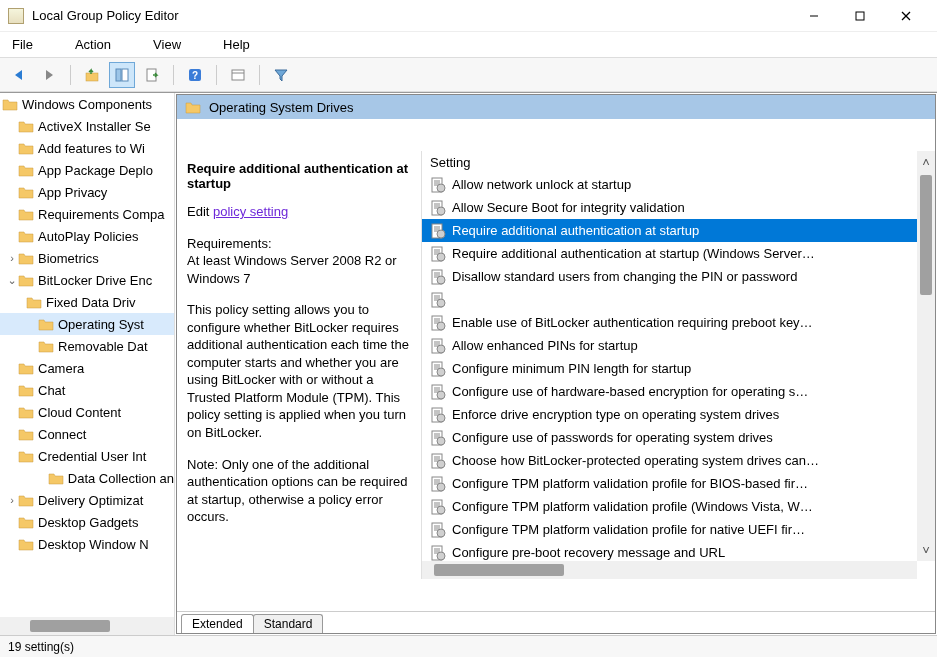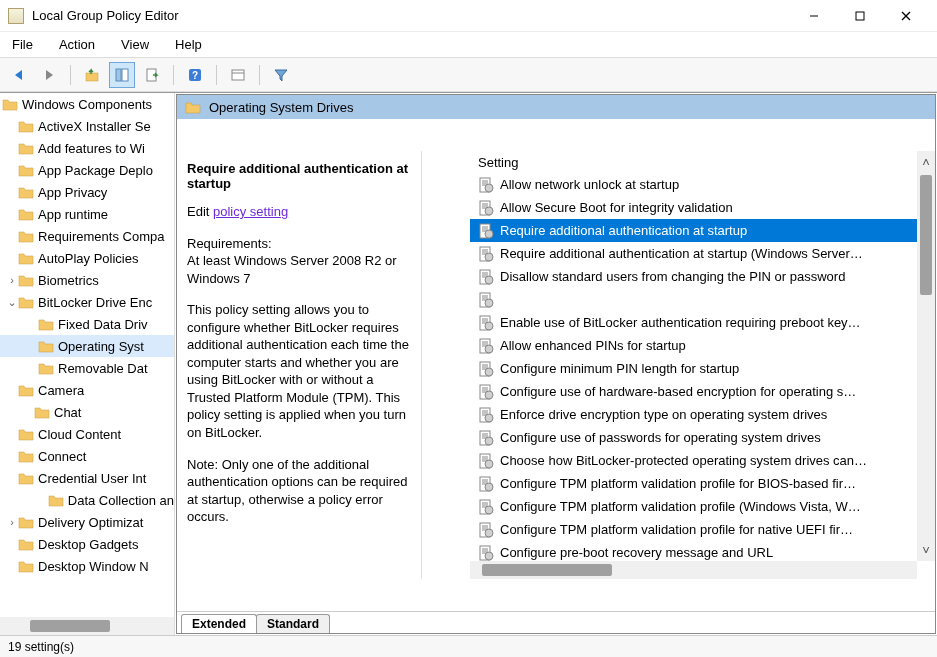--- a/index.html
+++ b/index.html
@@ -2,21 +2,21 @@
 <html><head>
 <meta charset="utf-8">
 <style>
 * { box-sizing: border-box; margin: 0; padding: 0; }
 body { font-family: "Segoe UI", Tahoma, sans-serif; font-size: 13px; background: #fff; width: 937px; height: 657px; overflow: hidden; display: flex; flex-direction: column; }
 .titlebar { height: 32px; display: flex; align-items: center; padding: 0 8px; background: #fff; border-bottom: 1px solid #eee; }
 .titlebar .app-icon { width: 16px; height: 16px; margin-right: 8px; background: linear-gradient(#f5f5dc,#e8e0c0); border: 1px solid #b0a070; }
 .titlebar .title { flex: 1; font-size: 13px; }
 .win-controls { display: flex; gap: 0; }
 .win-btn { width: 46px; height: 28px; display: flex; align-items: center; justify-content: center; cursor: pointer; }
-.menubar { height: 26px; display: flex; align-items: center; padding: 0 6px; gap: 14px; border-bottom: 1px solid #ddd; }
+.menubar { height: 26px; display: flex; align-items: center; padding: 0 6px; gap: 30px; border-bottom: 1px solid #ddd; }
 .menu-item { padding: 4px 6px; cursor: pointer; }
 .toolbar { height: 34px; display: flex; align-items: center; padding: 0 6px; gap: 4px; border-bottom: 1px solid #ddd; background: #f7f7f7; }
 .tool-btn { width: 26px; height: 26px; display: flex; align-items: center; justify-content: center; cursor: pointer; border: 1px solid transparent; }
 .tool-btn.pressed { background: #cde6fa; border-color: #6fa8d8; }
 .tool-sep { width: 1px; height: 20px; background: #ccc; margin: 0 4px; }
 .content { flex: 1; display: flex; overflow: hidden; border-top: 1px solid #999; justify-content: space-between; }
 .tree-pane { width: 175px; overflow: hidden; position: relative; background: #fff; border-right: 1px solid #ddd; }
 .tree-inner { position: absolute; top: 0; left: 0; right: 0; bottom: 18px; overflow: hidden; }
 .tree-node { display: flex; align-items: center; height: 22px; white-space: nowrap; cursor: pointer; padding-left: 4px; }
 .tree-node.selected { background: #d8eafc; }
@@ -26,33 +26,33 @@
 .tree-hscroll { position: absolute; bottom: 0; left: 0; right: 0; height: 18px; background: #f0f0f0; }
 .tree-hthumb { position: absolute; height: 12px; top: 3px; background: #a0a0a0; border-radius: 2px; }
 .main-pane { flex: 1; display: flex; flex-direction: column; overflow: hidden; border: 1px solid #888; margin: 1px; gap: 32px; }
 .pane-header { height: 24px; background: #a7c7e7; display: flex; align-items: center; padding: 0 8px; gap: 8px; }
 .pane-header .hdr-icon { width: 16px; height: 14px; }
 .pane-body { flex: 1; display: flex; overflow: hidden; background: #fff; }
 .desc-col { width: 245px; padding: 10px 8px 10px 10px; overflow: hidden; display: flex; flex-direction: column; border-right: 1px solid #e0e0e0; }
 .desc-title { font-weight: 600; margin-bottom: 12px; }
 .edit-link { color: #6d28d9; text-decoration: underline; cursor: pointer; }
 .desc-section { margin-bottom: 14px; line-height: 1.35; }
-.list-col { flex: 1; position: relative; overflow: hidden; margin-left: 48px; }
+.list-col { flex: 1; position: relative; overflow: hidden; }
 .list-header { position: absolute; top: 0; left: 0; right: 18px; height: 22px; background: #fff; display: flex; align-items: center; padding-left: 8px; font-size: 13px; z-index: 2; }
 .list-body { position: absolute; top: 22px; left: 0; right: 18px; bottom: 18px; overflow: hidden; }
 .list-row { display: flex; align-items: center; height: 23px; padding-left: 8px; cursor: pointer; white-space: nowrap; }
 .list-row.selected { background: #0078d7; color: #fff; }
 .list-row .policy-icon { width: 16px; height: 16px; margin-right: 6px; flex-shrink: 0; }
 .list-vscroll { position: absolute; top: 0; right: 0; bottom: 18px; width: 18px; background: #f0f0f0; }
 .list-vscroll .arrow { height: 22px; display: flex; align-items: center; justify-content: center; color: #555; cursor: pointer; }
 .list-vthumb { position: absolute; width: 12px; left: 3px; background: #a0a0a0; border-radius: 2px; }
 .list-hscroll { position: absolute; bottom: 0; left: 0; right: 18px; height: 18px; background: #f0f0f0; }
 .list-hthumb { position: absolute; height: 12px; top: 3px; background: #a0a0a0; border-radius: 2px; }
 .tabs-strip { height: 22px; background: #fff; display: flex; align-items: center; padding-left: 4px; border-top: 1px solid #ccc; }
-.tab { padding: 2px 10px; font-size: 12px; border: 1px solid #999; border-bottom: none; background: #fff; margin-right: -1px; cursor: pointer; border-top-left-radius: 3px; border-top-right-radius: 3px; position: relative; top: 1px; font-weight: bold; }
+.tab { padding: 2px 10px; font-size: 12px; border: 1px solid #999; border-bottom: none; background: #fff; margin-right: -1px; cursor: pointer; border-top-left-radius: 3px; border-top-right-radius: 3px; position: relative; top: 1px; }
 .tab.active { z-index: 2; background: #fff; }
 .tab.inactive { background: #f0f0f0; }
 .statusbar { height: 22px; display: flex; align-items: center; padding: 0 8px; border-top: 1px solid #ccc; background: #f7f7f7; font-size: 12px; }
 </style>
 </head>
 <body>
 
 <div class="titlebar">
   <div class="app-icon"></div>
   <div class="title">Local Group Policy Editor</div>
@@ -171,27 +171,20 @@
           <span class="tree-icon"><svg width="16" height="14">
               <path d="M1 3 L6 3 L7 5 L15 5 L15 13 L1 13 Z" class="folder-svg"></path>
             </svg></span>
           <span>App Privacy</span>
         </div>
         <div class="tree-node" style="padding-left: 6px;">
           <span class="tree-expander"></span>
           <span class="tree-icon"><svg width="16" height="14">
               <path d="M1 3 L6 3 L7 5 L15 5 L15 13 L1 13 Z" class="folder-svg"></path>
             </svg></span>
-          <span>App runtime</span>
-        </div>
-        <div class="tree-node" style="padding-left: 6px;">
-          <span class="tree-expander"></span>
-          <span class="tree-icon"><svg width="16" height="14">
-              <path d="M1 3 L6 3 L7 5 L15 5 L15 13 L1 13 Z" class="folder-svg"></path>
-            </svg></span>
           <span>Requirements Compa</span>
         </div>
         <div class="tree-node" style="padding-left: 6px;">
           <span class="tree-expander"></span>
           <span class="tree-icon"><svg width="16" height="14">
               <path d="M1 3 L6 3 L7 5 L15 5 L15 13 L1 13 Z" class="folder-svg"></path>
             </svg></span>
           <span>AutoPlay Policies</span>
         </div>
         <div class="tree-node" style="padding-left: 6px;">
@@ -201,49 +194,49 @@
             </svg></span>
           <span>Biometrics</span>
         </div>
         <div class="tree-node" style="padding-left: 6px;">
           <span class="tree-expander">⌄</span>
           <span class="tree-icon"><svg width="16" height="14">
               <path d="M1 3 L6 3 L7 5 L15 5 L15 13 L1 13 Z" class="folder-svg"></path>
             </svg></span>
           <span>BitLocker Drive Enc</span>
         </div>
+        <div class="tree-node" style="padding-left: 14px;">
+          <span class="tree-expander"></span>
+          <span class="tree-icon"><svg width="16" height="14">
+              <path d="M1 3 L6 3 L7 5 L15 5 L15 13 L1 13 Z" class="folder-svg"></path>
+            </svg></span>
+          <span>Fixed Data Driv</span>
+        </div>
+        <div class="tree-node selected" style="padding-left: 26px;">
+          <span class="tree-expander"></span>
+          <span class="tree-icon"><svg width="16" height="14">
+              <path d="M1 3 L6 3 L7 5 L15 5 L15 13 L1 13 Z" class="folder-svg"></path>
+            </svg></span>
+          <span>Operating Syst</span>
+        </div>
         <div class="tree-node" style="padding-left: 26px;">
           <span class="tree-expander"></span>
           <span class="tree-icon"><svg width="16" height="14">
               <path d="M1 3 L6 3 L7 5 L15 5 L15 13 L1 13 Z" class="folder-svg"></path>
             </svg></span>
-          <span>Fixed Data Driv</span>
-        </div>
-        <div class="tree-node selected" style="padding-left: 26px;">
-          <span class="tree-expander"></span>
-          <span class="tree-icon"><svg width="16" height="14">
-              <path d="M1 3 L6 3 L7 5 L15 5 L15 13 L1 13 Z" class="folder-svg"></path>
-            </svg></span>
-          <span>Operating Syst</span>
-        </div>
-        <div class="tree-node" style="padding-left: 26px;">
-          <span class="tree-expander"></span>
-          <span class="tree-icon"><svg width="16" height="14">
-              <path d="M1 3 L6 3 L7 5 L15 5 L15 13 L1 13 Z" class="folder-svg"></path>
-            </svg></span>
           <span>Removable Dat</span>
         </div>
         <div class="tree-node" style="padding-left: 6px;">
           <span class="tree-expander"></span>
           <span class="tree-icon"><svg width="16" height="14">
               <path d="M1 3 L6 3 L7 5 L15 5 L15 13 L1 13 Z" class="folder-svg"></path>
             </svg></span>
           <span>Camera</span>
         </div>
-        <div class="tree-node" style="padding-left: 22px;">
+        <div class="tree-node" style="padding-left: 6px;">
           <span class="tree-expander"></span>
           <span class="tree-icon"><svg width="16" height="14">
               <path d="M1 3 L6 3 L7 5 L15 5 L15 13 L1 13 Z" class="folder-svg"></path>
             </svg></span>
           <span>Chat</span>
         </div>
         <div class="tree-node" style="padding-left: 6px;">
           <span class="tree-expander"></span>
           <span class="tree-icon"><svg width="16" height="14">
               <path d="M1 3 L6 3 L7 5 L15 5 L15 13 L1 13 Z" class="folder-svg"></path>

